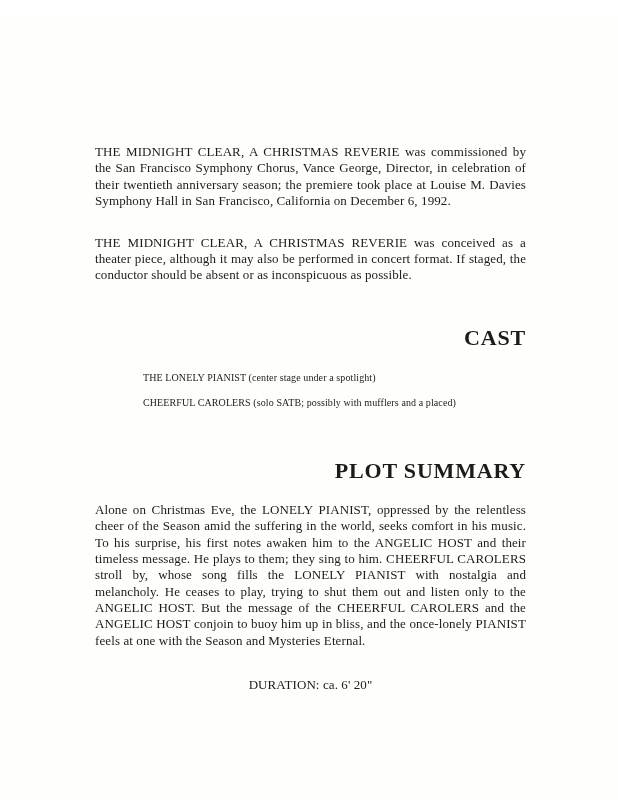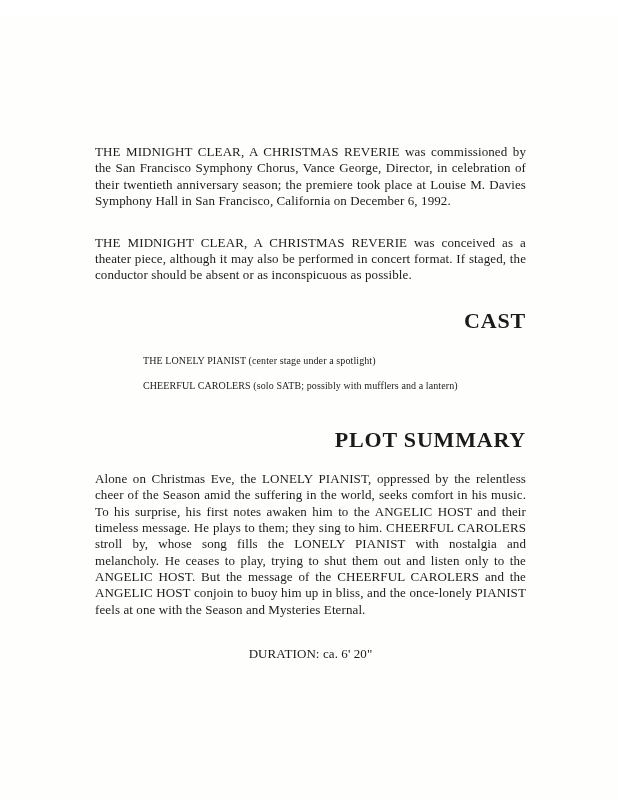--- a/index.html
+++ b/index.html
@@ -26,31 +26,31 @@
     padding: 128px 92px 0 95px;
   }
   .body-text {
     font-size: 13px;
     line-height: 1.26;
     text-align: justify;
     margin: 0 0 25px 0;
     letter-spacing: 0.1px;
   }
   .body-text.second {
-    margin-bottom: 24px;
+    margin-bottom: 41px;
   }
   .section-heading {
     font-size: 22px;
     font-weight: bold;
     letter-spacing: 0.8px;
     text-align: right;
     margin: 0 0 21px 0;
   }
   .section-heading.plot {
-    margin-top: 34px;
+    margin-top: 48px;
     margin-bottom: 18px;
   }
   .cast-list {
     margin: 0 0 0 48px;
     padding: 0;
     list-style: none;
     width: 392px;
   }
   .cast-item {
     font-size: 10px;
@@ -81,21 +81,21 @@
 <div class="page">
 
   <p class="body-text">THE MIDNIGHT CLEAR, A CHRISTMAS REVERIE was commissioned by the San Francisco Symphony Chorus, Vance George, Director, in celebration of their twentieth anniversary season;  the premiere took place at Louise M. Davies Symphony Hall in San Francisco, California on December 6, 1992.</p>
 
   <p class="body-text second">THE MIDNIGHT CLEAR, A CHRISTMAS REVERIE was conceived as a theater piece, although it may also be performed in concert format.  If staged, the conductor should be absent or as inconspicuous as possible.</p>
 
   <h1 class="section-heading">CAST</h1>
 
   <ul class="cast-list">
     <li class="cast-item">THE LONELY PIANIST (center stage under a spotlight)</li>
-    <li class="cast-item">CHEERFUL CAROLERS (solo SATB;  possibly with mufflers and a lantern)</li>
+    <li class="cast-item">CHEERFUL CAROLERS (solo SATB;  possibly with mufflers and a placed)</li>
   </ul>
 
   <h1 class="section-heading plot">PLOT SUMMARY</h1>
 
   <p class="plot-body">Alone on Christmas Eve, the LONELY PIANIST, oppressed by the relentless cheer of the Season amid the suffering in the world, seeks comfort in his music.  To his surprise, his first notes awaken him to the ANGELIC HOST and their timeless message.  He plays to them;  they sing to him.  CHEERFUL CAROLERS stroll by, whose song fills the LONELY PIANIST with nostalgia and melancholy.  He ceases to play, trying to shut them out and listen only to the ANGELIC HOST.  But the message of the CHEERFUL CAROLERS and the ANGELIC HOST conjoin to buoy him up in bliss, and the once-lonely PIANIST feels at one with the Season and Mysteries Eternal.</p>
 
   <p class="duration-line">DURATION:  ca. 6' 20"</p>
 
 </div>
 

